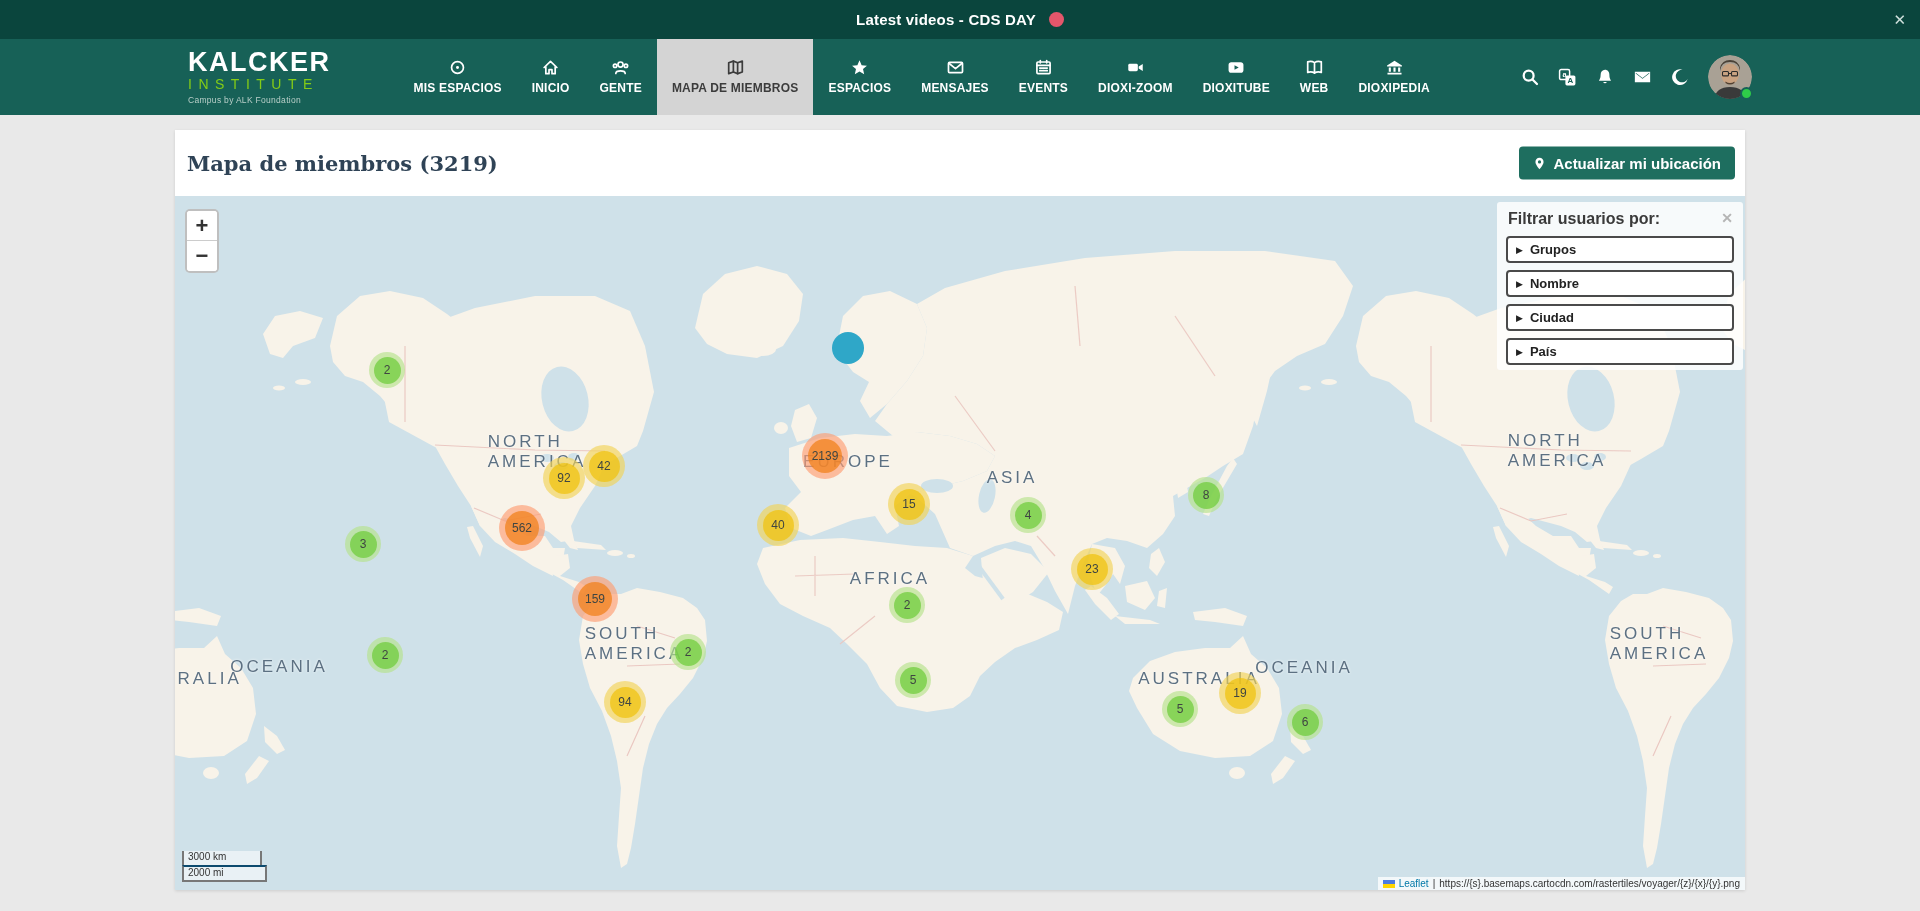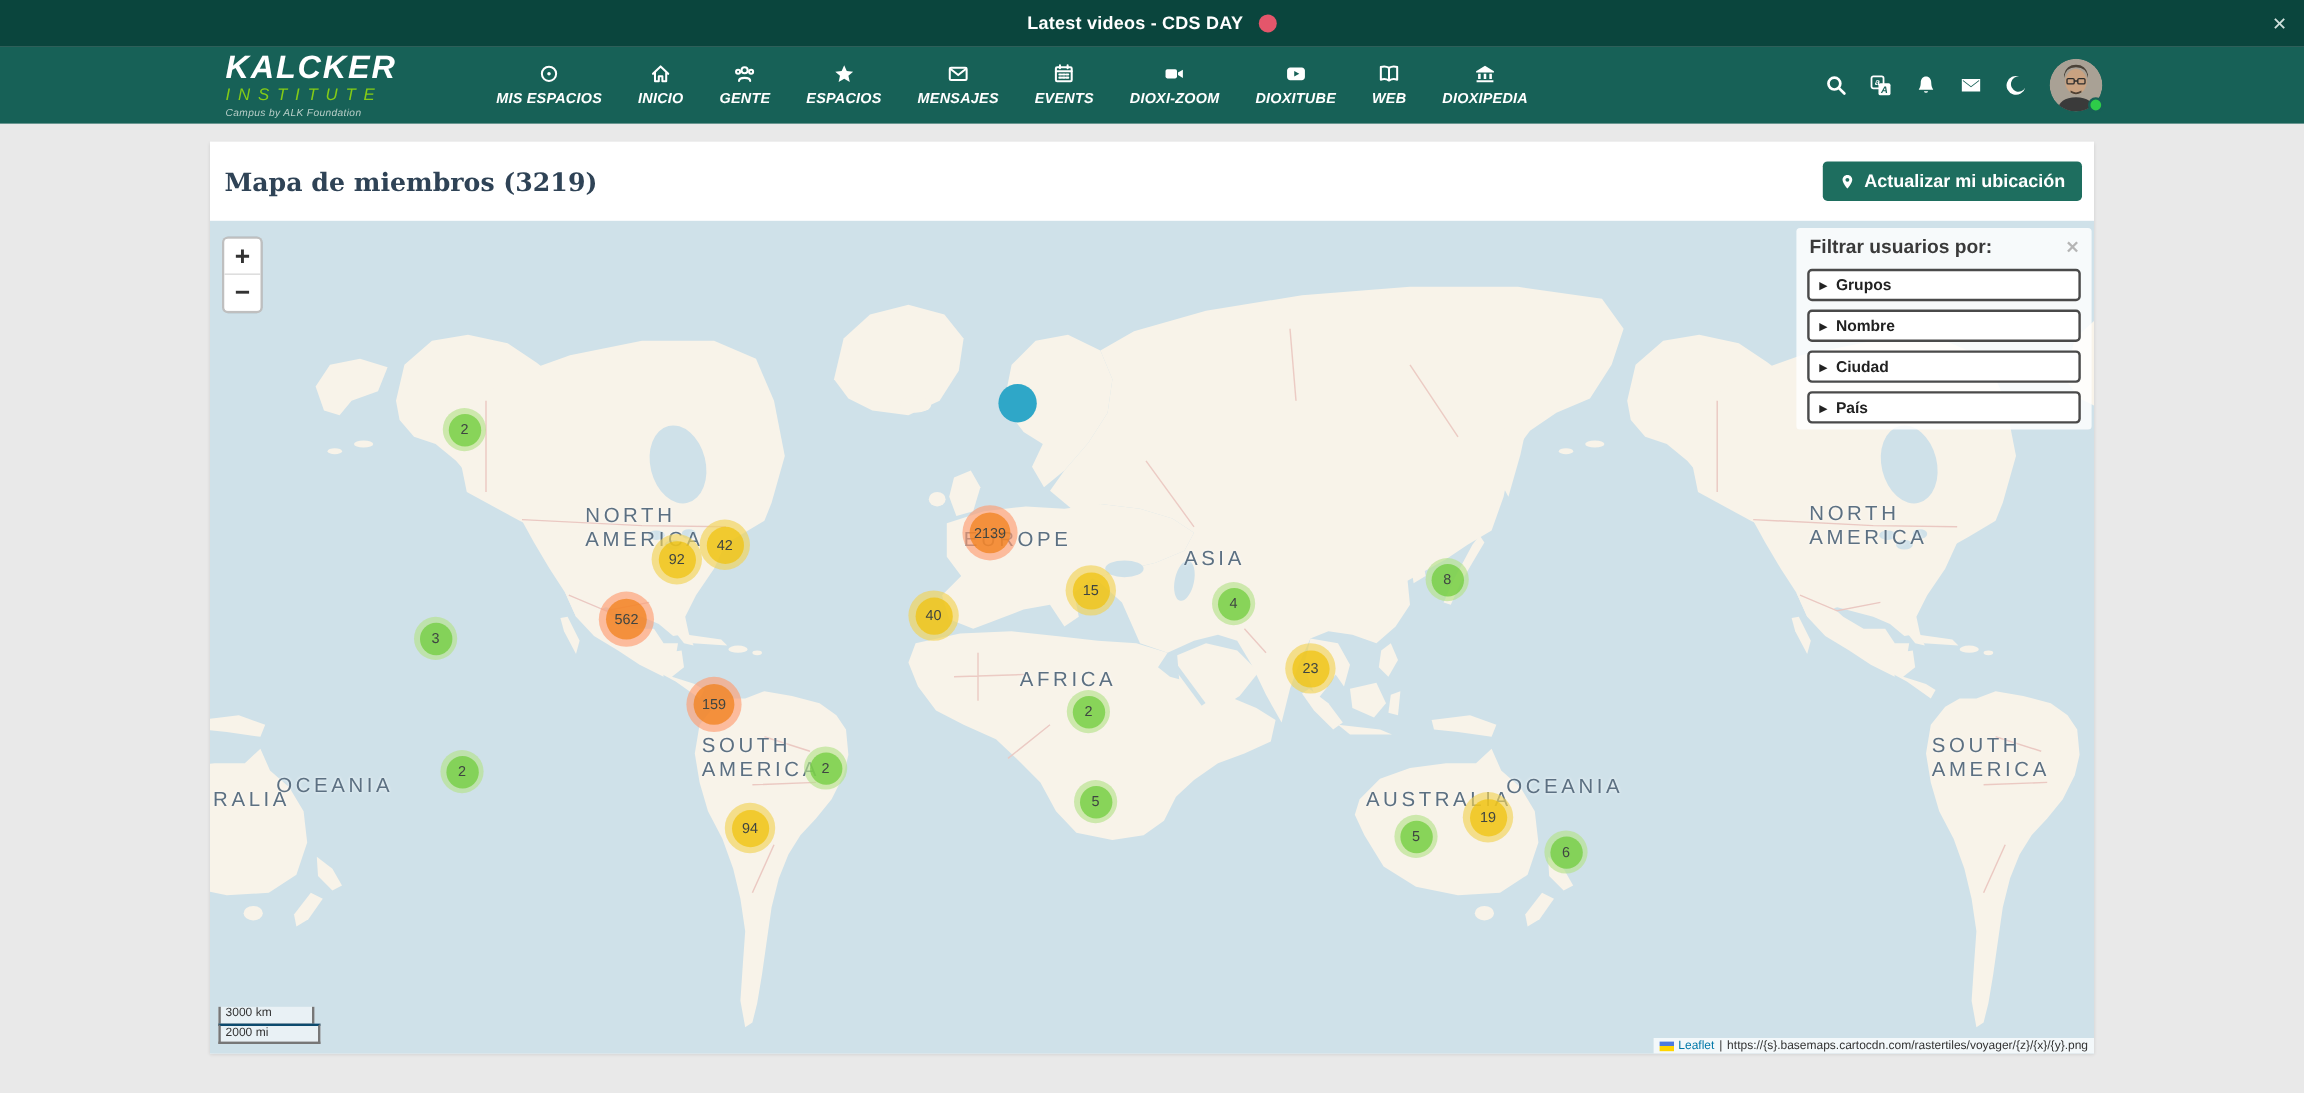--- a/index.html
+++ b/index.html
@@ -8,21 +8,21 @@
 
   
   .banner { height:39px; background:#0a453d; color:#fff; display:flex;
             align-items:center; justify-content:center; position:relative; }
   .banner-text { font-size:15px; font-weight:bold; letter-spacing:.2px; display:flex; align-items:center; gap:13px;}
   .banner-dot { width:15px; height:15px; border-radius:50%; background:#e4566b; display:inline-block; }
   .banner-close { position:absolute; right:14px; top:50%; transform:translateY(-50%);
                   color:#cfe0dc; font-size:15px; cursor:pointer; }
 
   
-  .nav { height:64px; background:#176157; display:flex; align-items:stretch;font-style:italic; }
+  .nav { height:76px; background:#176157; display:flex; align-items:stretch; }
   .brand { margin-left:188px; display:flex; flex-direction:column; justify-content:center; color:#fff; }
   .brand-line1 { font-size:27px; font-weight:bold; letter-spacing:1.5px; line-height:1; }
   .brand-line2 { font-size:14px; font-weight:300; letter-spacing:6.5px; color:#84cc16; line-height:1.2; }
   .brand-tagline { font-size:8.5px; color:#b9cfc9; margin-top:2px; letter-spacing:.3px; }
   .menu { display:flex; margin-left:68px; }
   .nav-item { display:flex; flex-direction:column; align-items:center; justify-content:center;
               gap:5px; padding:0 15px; color:#fff; cursor:pointer; }
   .nav-item .nav-ico { height:16px; display:flex; align-items:center; }
   .nav-item .nav-label { font-size:12px; font-weight:bold; letter-spacing:.2px; white-space:nowrap; }
   .nav-item.active { background:#d4d4d4; color:#3c3c3c; }
@@ -132,20 +132,29 @@
       <div class="nav-item">
         <span class="nav-ico">
           <svg width="17" height="17" viewBox="0 0 16 16" fill="none" stroke="currentColor" stroke-width="1.6" stroke-linecap="round" stroke-linejoin="round">
             <circle cx="8" cy="5.2" r="2.4"></circle>
             <path d="M3.6,13.6 C3.6,10.4 12.4,10.4 12.4,13.6"></path>
             <circle cx="2.9" cy="6.4" r="1.6"></circle>
             <circle cx="13.1" cy="6.4" r="1.6"></circle>
           </svg>
         </span>
         <span class="nav-label">GENTE</span>
+      </div>
+      <div class="nav-item active">
+        <span class="nav-ico">
+          <svg width="17" height="17" viewBox="0 0 16 16" fill="none" stroke="currentColor" stroke-width="1.6" stroke-linecap="round" stroke-linejoin="round">
+            <path d="M1.6,3.6 L6,2 L10,3.6 L14.4,2 V12.2 L10,13.8 L6,12.2 L1.6,13.8 Z"></path>
+            <path d="M6,2 V12.2 M10,3.6 V13.8"></path>
+          </svg>
+        </span>
+        <span class="nav-label">MAPA DE MIEMBROS</span>
       </div>
       <div class="nav-item">
         <span class="nav-ico">
           <svg width="17" height="17" viewBox="0 0 16 16">
             <path fill="currentColor" d="M8,1.2 L10,5.8 L15,6.3 L11.3,9.5 L12.4,14.4 L8,11.8 L3.6,14.4 L4.7,9.5 L1,6.3 L6,5.8 Z"></path>
           </svg>
         </span>
         <span class="nav-label">ESPACIOS</span>
       </div>
       <div class="nav-item">

